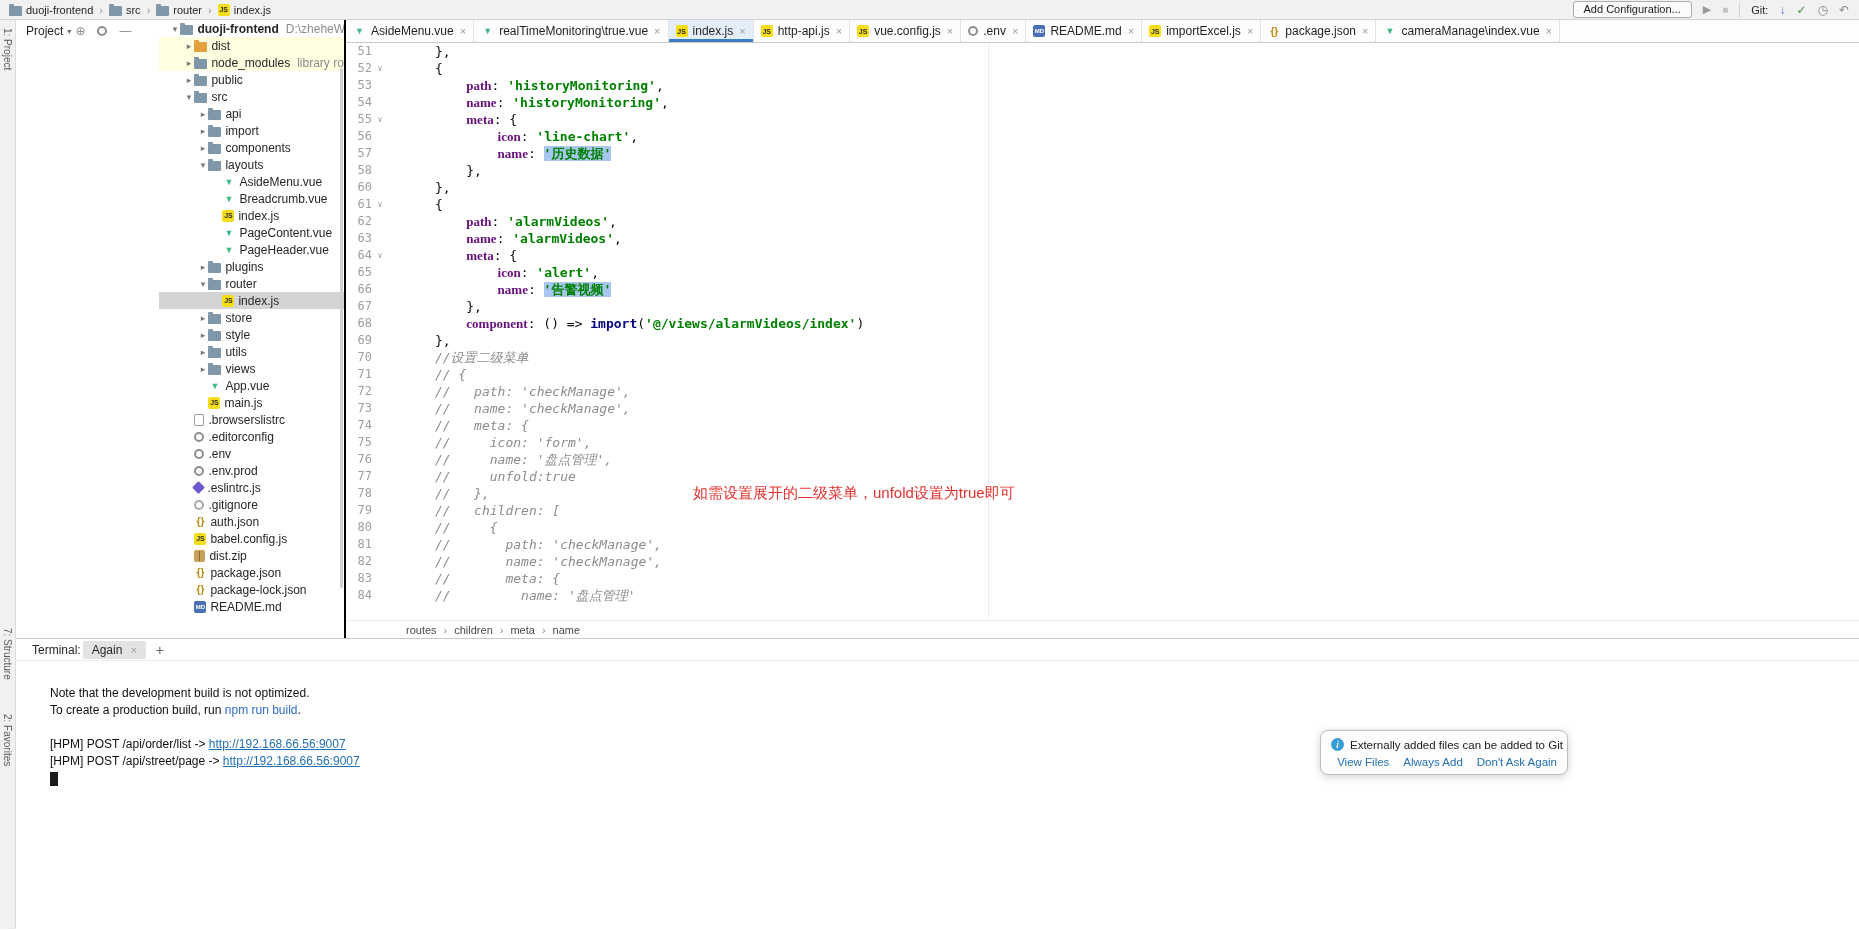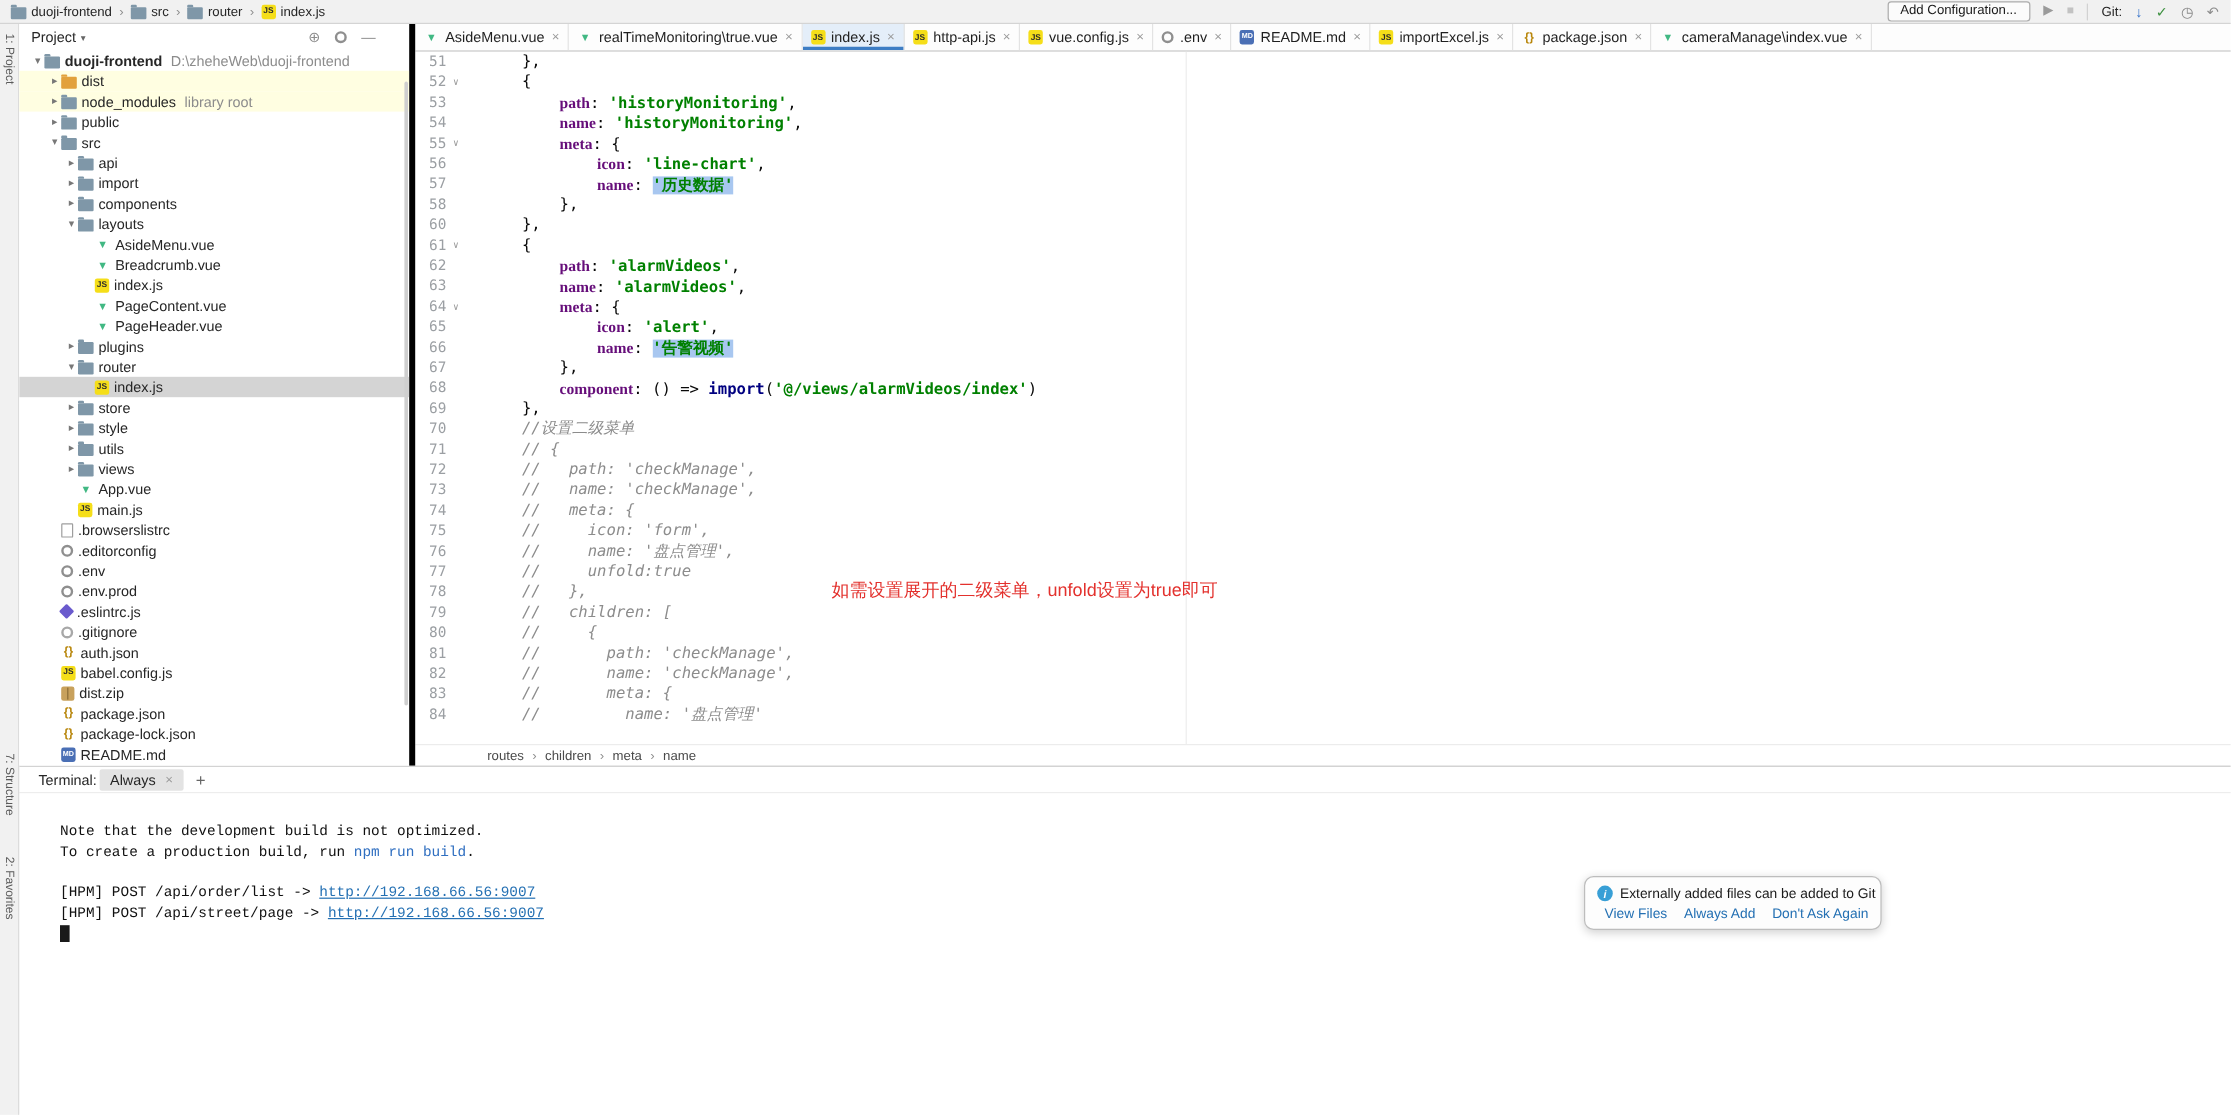--- a/index.html
+++ b/index.html
@@ -28,22 +28,22 @@
   .below { display:flex; height:909px; }
   .stripe { width:16px; background:#F1F1F1; border-right:1px solid #DCDCDC; position:relative; flex:none; }
   .stripe-label { position:absolute; left:2px; writing-mode:vertical-rl; font-size:10px; color:#5A5A5A; white-space:nowrap; }
   #stripe-project { top:8px; }
   #stripe-structure { top:608px; }
   #stripe-favorites { top:694px; }
   .right-col { flex:1; display:flex; flex-direction:column; min-width:0; }
   .workspace { display:flex; height:618px; min-height:618px; }
 
   
-  .project-panel { width:330px; min-width:330px; border-right:5px solid #000000;
-                   display:flex; flex-direction:column; background:#fff; position:relative; }
+  .project-panel { width:330px; min-width:330px; border-right:2px solid #000000;
+                   display:flex; flex-direction:row; background:#fff; position:relative; }
   .pp-header { height:22px; display:flex; align-items:center; padding:0 10px 0 10px; font-size:12px; gap:4px; }
   .pp-header .chev { font-size:8px; color:#666; }
   .pp-tools { margin-left:auto; display:flex; gap:12px; align-items:center; color:#7A7A7A; padding-right:18px; }
   .pp-tree { flex:1; overflow:hidden; font-size:12px; }
   .tree-row { height:17px; display:flex; align-items:center; white-space:nowrap; }
   .tree-row.selected { background:#D4D4D4; }
   .tree-row.root .tree-label { font-weight:700; }
   .tree-chev { width:11px; min-width:11px; text-align:center; color:#787878; font-size:9px; }
   .tree-label { margin-left:4px; }
   .tree-hint { margin-left:7px; color:#8C8C8C; }
@@ -92,21 +92,21 @@
   .crumbs-bar { height:18px; border-top:1px solid #ECECEC; display:flex; align-items:center;
                 font-size:11px; color:#4A4A4A; padding-left:60px; background:#fff; }
   .crumbs-bar .crumb-sep { margin:0 7px; }
 
   
   .terminal { flex:1; border-top:1px solid #C9C9C9; display:flex; flex-direction:column; background:#fff; min-height:0; }
   .term-header { height:22px; display:flex; align-items:center; font-size:12px; padding-left:16px; border-bottom:1px solid #EDEDED; }
   .term-title { margin-right:2px; }
   .term-tab { display:flex; align-items:center; gap:7px; background:#E3E3E3; padding:2px 9px; border-radius:2px; }
   .term-plus { color:#666; font-size:14px; margin-left:10px; }
-  .term-body { flex:1; font-family:Liberation Mono, monospace; font-size:12px;
+  .term-body { flex:1; font-family:Liberation Sans, sans-serif; font-size:12px;
                line-height:17px; padding:24px 0 0 34px; color:#101010; }
   .term-line { height:17px; white-space:pre; }
   .t-cmd { color:#2E6EC0; }
   .t-link { color:#2470B3; text-decoration:underline; }
   .t-cursor { display:inline-block; width:8px; height:14px; background:#1A1A1A; vertical-align:middle; }
 
   
   .notification { position:absolute; left:1320px; top:730px; width:248px; background:#FDFDFD;
                   border:1px solid #BDBDBD; border-radius:8px; box-shadow:0 2px 8px rgba(0,0,0,.18);
                   padding:7px 10px 6px; font-size:11.5px; }
@@ -658,21 +658,21 @@
             <span>name</span>
           </div>
       </div>
 
     </div>
 
     <div class="terminal">
       <div class="term-header">
         <span class="term-title">Terminal:</span>
         <span class="term-tab">
-          <span>Always</span>
+          <span>Again</span>
           <span class="tab-close">×</span>
         </span>
         <span class="term-plus">+</span>
       </div>
       <div id="term-lines" class="term-body">
           <div class="term-line"><span>Note that the development build is not optimized.</span></div>
           <div class="term-line"><span>To create a production build, run </span><span class="t-cmd">npm run build</span><span>.</span></div>
           <div class="term-line">&nbsp;</div>
           <div class="term-line"><span>[HPM] POST /api/order/list -&gt; </span><span class="t-link">http://192.168.66.56:9007</span></div>
           <div class="term-line"><span>[HPM] POST /api/street/page -&gt; </span><span class="t-link">http://192.168.66.56:9007</span></div>

